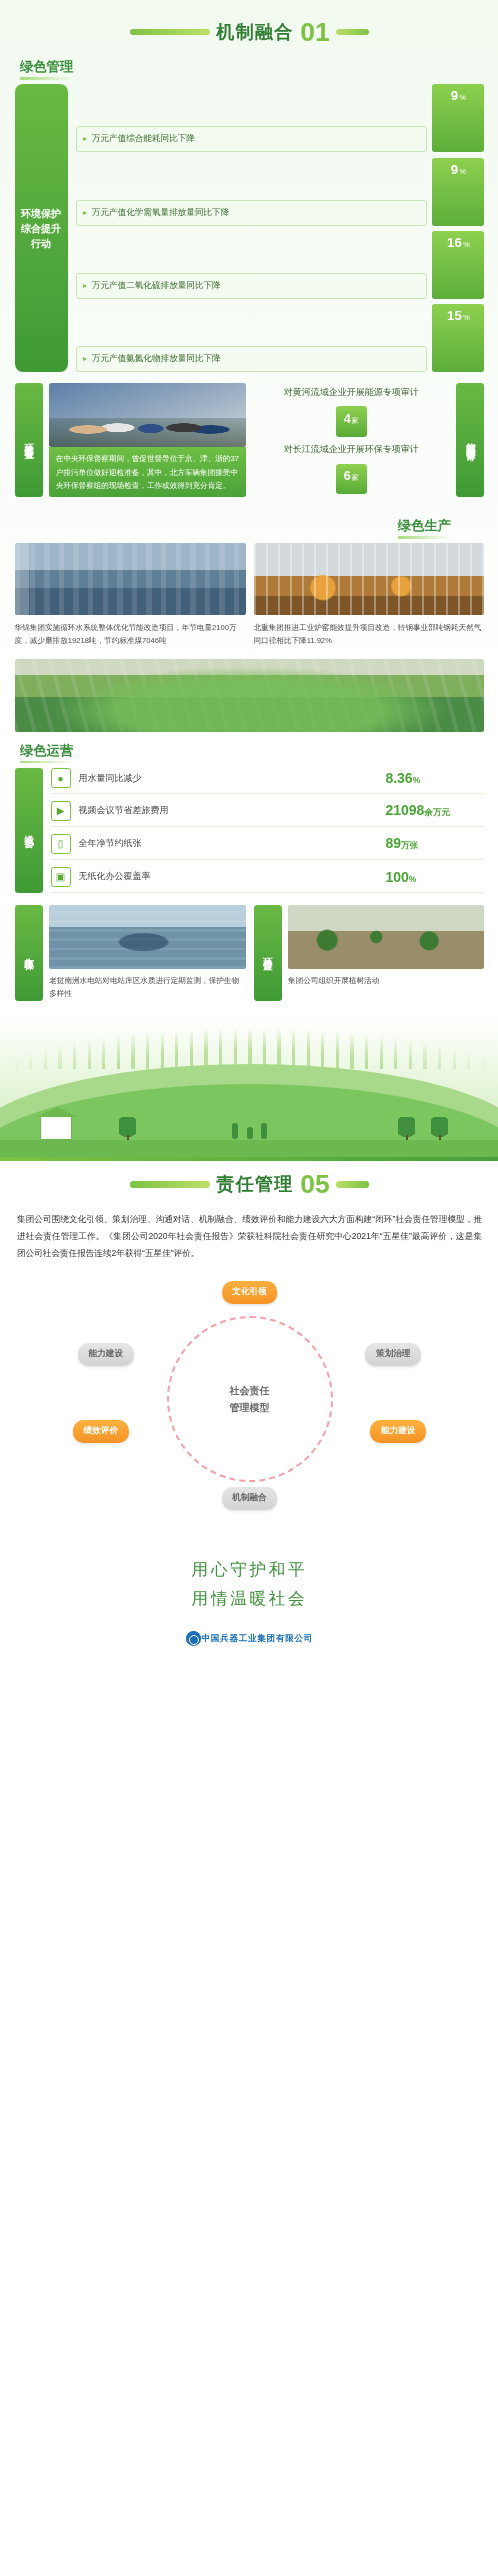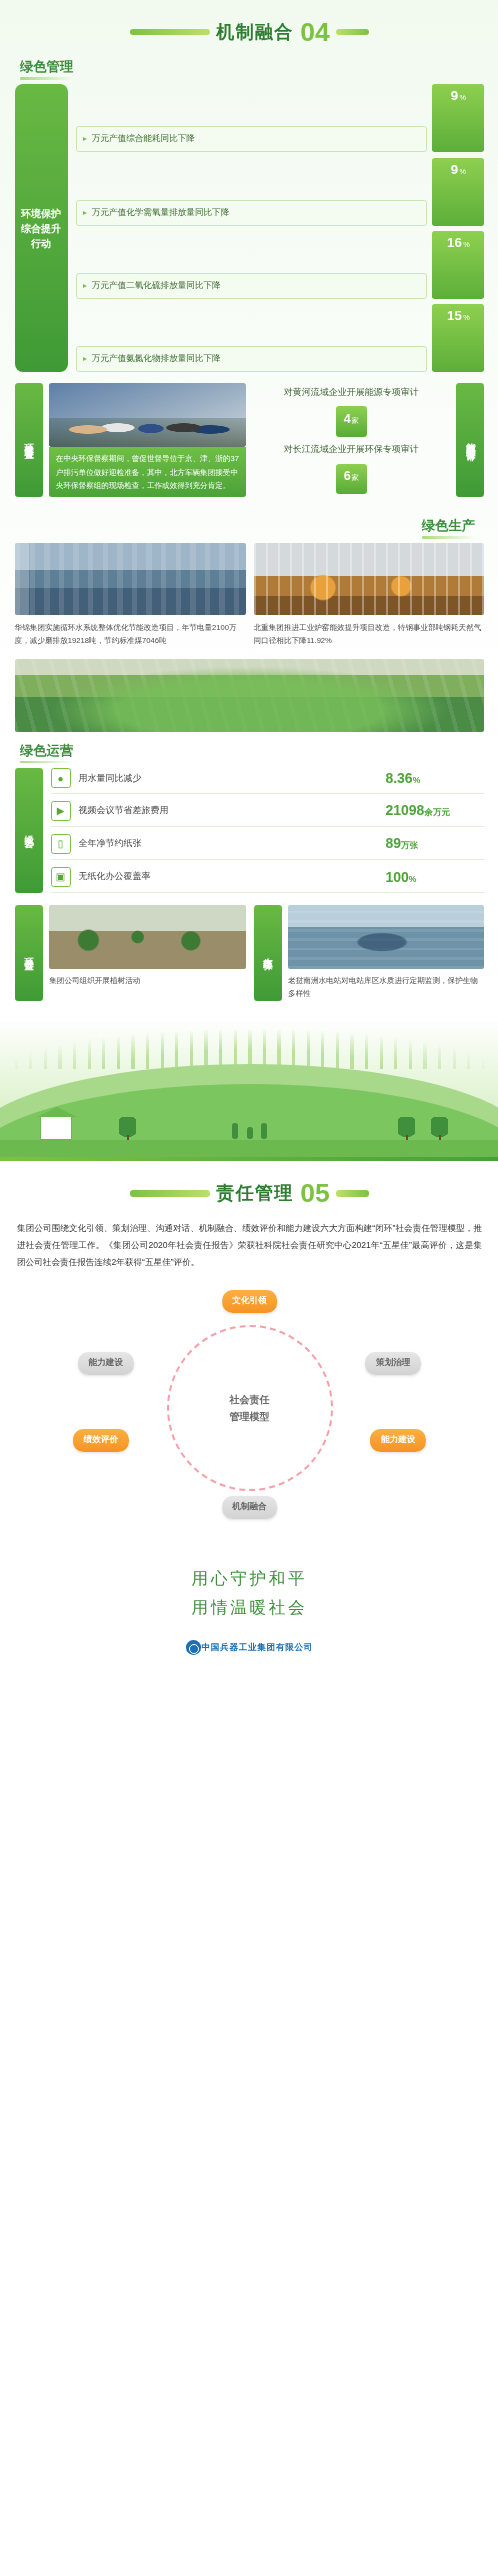--- a/index.html
+++ b/index.html
@@ -193,21 +193,21 @@
     color: #fff;
     display: flex; align-items: baseline; justify-content: center; gap: 0.7px;
     padding-top: 5.3px;
   }
   .audit-badge .n { font-size: 12.6px; font-weight: bold; }
   .audit-badge .u { font-size: 7.3px; }
 
   
   .right-title {
     text-align: right;
-    padding-right: 4px;
+    padding-right: 28px;
   }
   .sub-title-green.right {
     margin-left: 0;
     margin-right: 20px;
   }
 
   .prod-wrap { display:flex; gap: 8px; padding: 4px 14.6px 6.6px 14.6px; }
   .prod-col { flex: 1 1 0; }
   .prod-img {
     width: 100%; height: 72px; border-radius: 2px;
@@ -320,21 +320,21 @@
     background:#ffffff; border: 1.3px solid #6bb94f;
   }
   .band .house::before {
     content:""; position:absolute; left:-4px; top:-10.6px;
     border-left: 20px solid transparent; border-right: 20px solid transparent;
     border-bottom: 10.6px solid #6bb94f;
   }
   .divider-green { height: 4px; background: linear-gradient(90deg,#7cc242,#46a03a); }
 
   
-  .sec05 { padding: 19px 0 4px 0; background:#fff; }
+  .sec05 { padding: 10px 0 4px 0; background:#fff; }
   .para {
     font-size: 8.6px;
     line-height: 2;
     color: #333;
     padding: 9.3px 17px 0 17px;
     text-align: justify;
   }
   .model-area { position: relative; height: 259px; margin-top: 6.6px; }
   .ring {
     position:absolute; left: 50%; top: 50%;
@@ -380,21 +380,21 @@
 </head>
 <body>
 
 <div class="page">
 
   <div class="sec04">
 
     <div class="sec-head">
       <span class="bar-l"></span>
       <span class="sec-title">机制融合</span>
-      <span class="sec-num">04</span>
+      <span class="sec-num">01</span>
       <span class="bar-r"></span>
     </div>
 
     <div>
       <span class="sub-title-green">绿色管理</span>
     </div>
 
     <div class="kpi-wrap">
       <div class="kpi-left">环境保护综合提升行动</div>
       <div class="kpi-rows">
@@ -526,31 +526,31 @@
           <div class="op-value">
             <span>100</span><span class="small">%</span>
           </div>
         </div>
 
       </div>
     </div>
 
     <div class="eco-wrap">
       <div class="eco-col">
+        <div class="vtag">生态环保</div>
+        <div class="eco-body">
+          <div class="eco-img boat"></div>
+          <div class="eco-cap">老挝南洲水电站对电站库区水质进行定期监测，保护生物多样性</div>
+        </div>
+      </div>
+      <div class="eco-col">
         <div class="vtag">环保公益</div>
         <div class="eco-body">
           <div class="eco-img tree"></div>
           <div class="eco-cap">集团公司组织开展植树活动</div>
-        </div>
-      </div>
-      <div class="eco-col">
-        <div class="vtag">生态环保</div>
-        <div class="eco-body">
-          <div class="eco-img boat"></div>
-          <div class="eco-cap">老挝南洲水电站对电站库区水质进行定期监测，保护生物多样性</div>
         </div>
       </div>
     </div>
 
   </div>
 
   <div class="band">
     <div class="dots"></div>
     <div class="hill1"></div>
     <div class="hill2"></div>

